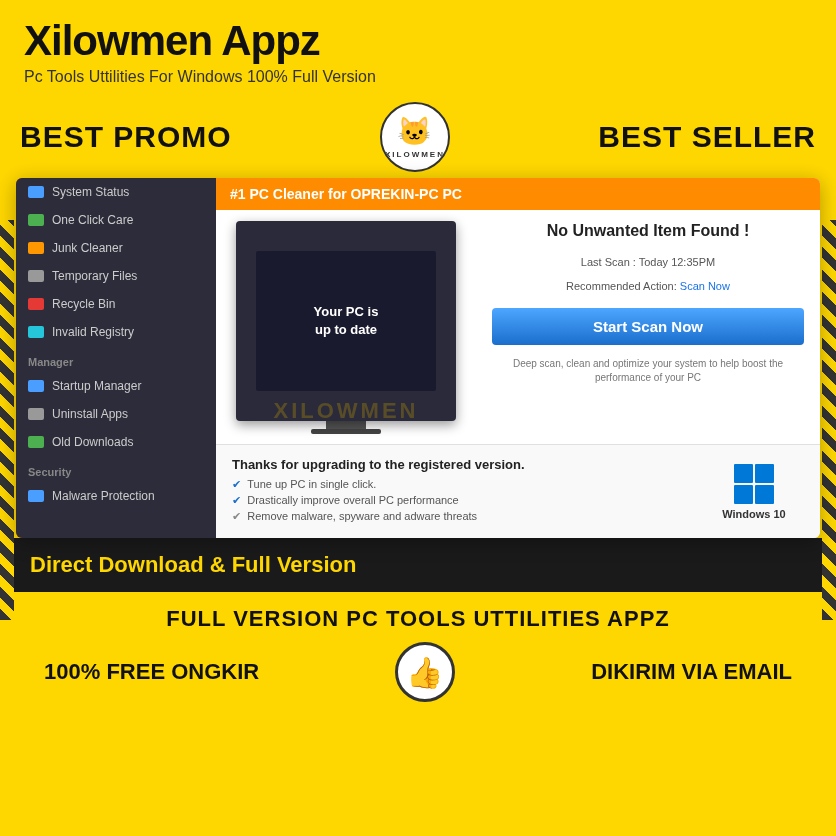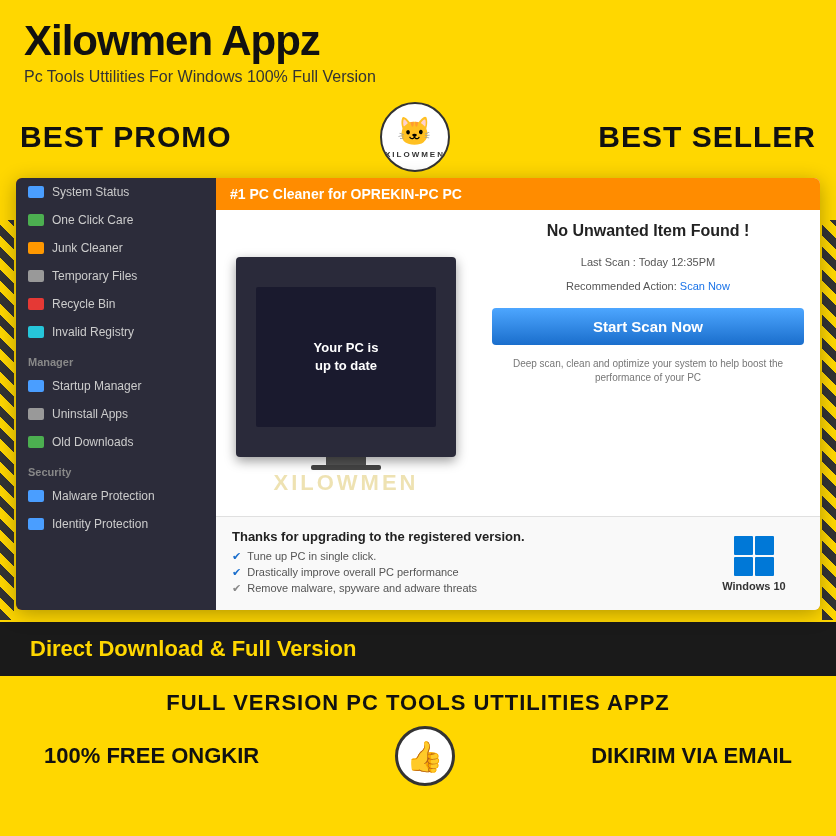--- a/index.html
+++ b/index.html
@@ -74,26 +74,26 @@
     .logo-text-small {
       font-size: 8px;
       font-weight: 700;
       color: #333;
       letter-spacing: 2px;
       margin-top: 2px;
     }
 
     
     .app-screenshot {
-      margin: 6px 16px 12px 16px;
+      margin: 6px 16px 0 16px;
       border-radius: 6px;
       overflow: hidden;
       box-shadow: 0 4px 20px rgba(0,0,0,0.3);
       display: flex;
-      height: 432px;
+      height: 360px;
       background: #f97316;
       position: relative;
     }
 
     
     .sidebar {
       width: 200px;
       background: #2c2c3a;
       color: #ccc;
       font-size: 12px;
@@ -469,24 +469,20 @@
         <span>Uninstall Apps</span>
       </div>
       <div class="sidebar-item">
         <span class="sidebar-icon icon-green"></span>
         <span>Old Downloads</span>
       </div>
       <div class="sidebar-section-label">Security</div>
       <div class="sidebar-item">
         <span class="sidebar-icon icon-blue"></span>
         <span>Malware Protection</span>
-      </div>
-      <div class="sidebar-item">
-        <span class="sidebar-icon icon-blue"></span>
-        <span>Identity Protection</span>
       </div>
     </div>
 
     <div class="main-content">
       <div class="orange-header">#1 PC Cleaner for OPREKIN-PC PC</div>
       <div class="content-body">
 
         <div class="pc-image-area">
           <div style="display:flex;flex-direction:column;align-items:center;">
             <div class="pc-screen">

